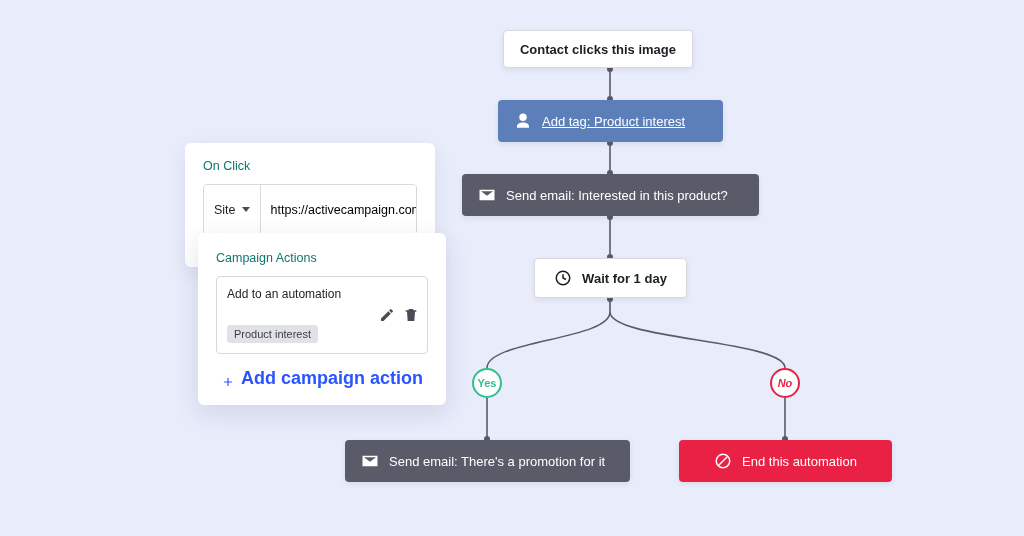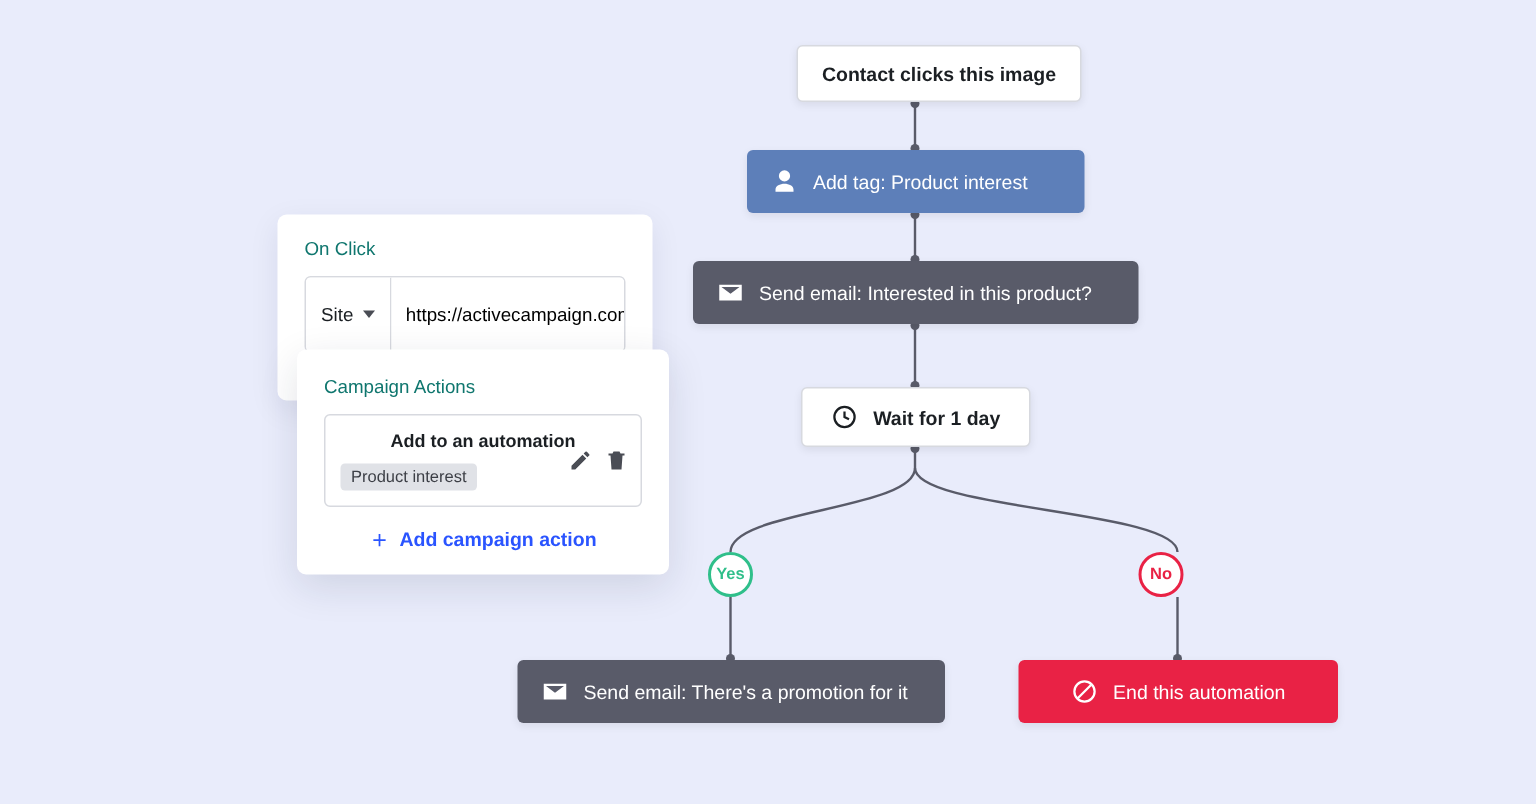--- a/index.html
+++ b/index.html
@@ -71,23 +71,22 @@
   }
   .action-box {
     border: 1px solid #d7d9df;
     border-radius: 4px;
     padding: 10px 10px 10px 10px;
     margin-bottom: 14px;
     position: relative;
   }
   .action-title {
     font-size: 12px;
-    font-weight: 700;
-    margin-bottom: 7px;
-    text-align: center;
+    font-weight: 400;
+    margin-bottom: 23px;
   }
   .tag-chip {
     display: inline-block;
     background: #e0e2e7;
     border-radius: 3px;
     font-size: 11px;
     padding: 3px 7px;
     color: #3c3f46;
   }
   .action-icons {
@@ -98,21 +97,21 @@
     display: flex;
     gap: 8px;
   }
   .icon-btn {
     width: 16px; height: 16px;
     cursor: pointer;
     color: #4a4d55;
   }
   .add-action-link {
     color: #2a54ff;
-    font-size: 13px;
+    font-size: 18px;
     font-weight: 600;
     cursor: pointer;
     display: flex;
     align-items: flex-end;
     gap: 6px;
     justify-content: center;
   }
 
   
   .flow {
@@ -135,20 +134,21 @@
     z-index: 2;
   }
   .node-white {
     background: #fff;
     border: 1px solid #d7d9df;
     color: #1b1f23;
   }
   .node-blue {
     background: #5d7fb9;
     color: #fff;
+    text-decoration: underline;
   }
   .node-dark {
     background: #595b69;
     color: #fff;
   }
   .node-red {
     background: #e92245;
     color: #fff;
   }
   .node .nicon {
@@ -245,21 +245,21 @@
   <span class="dot" style="left:232px; top:66px"></span>
   <span class="dot" style="left:232px; top:96px"></span>
   <span class="dot" style="left:232px; top:140px"></span>
   <span class="dot" style="left:232px; top:170px"></span>
   <span class="dot" style="left:232px; top:214px"></span>
   <span class="dot" style="left:232px; top:254px"></span>
   <span class="dot" style="left:232px; top:296px"></span>
   <span class="dot" style="left:109px; top:436px"></span>
   <span class="dot" style="left:407px; top:436px"></span>
 
-  <div class="node node-white" style="left:156px; top:30px; width:190px; height:38px; font-weight:600;">
+  <div class="node node-white" style="left:128px; top:30px; width:190px; height:38px; font-weight:600;">
     <span>Contact clicks this image</span>
   </div>
 
   <div class="node node-blue" style="left:123px; top:100px; width:225px; height:42px; padding-left:16px; justify-content:flex-start;">
     <span class="nicon">
       <svg viewBox="0 0 24 24" width="18" height="18" fill="#fff">
           <path d="M12 12a5 5 0 1 0-5-5 5 5 0 0 0 5 5zm0 2c-4 0-8 2-8 5v2h16v-2c0-3-4-5-8-5z"></path>
         </svg>
     </span>
     <span>Add tag: Product interest</span>
@@ -280,21 +280,21 @@
           <circle cx="12" cy="12" r="9"></circle>
           <path d="M12 7v5l4 2"></path>
         </svg>
     </span>
     <span>Wait for 1 day</span>
   </div>
 
   <span class="badge badge-yes" style="left:97px; top:368px;">
     <span>Yes</span>
   </span>
-  <span class="badge badge-no" style="left:384px; top:368px;">
+  <span class="badge badge-no" style="left:395px; top:368px;font-style:italic;">
     <span>No</span>
   </span>
 
   <div class="node node-red" style="left:304px; top:440px; width:213px; height:42px;">
     <span class="nicon">
       <svg viewBox="0 0 24 24" width="18" height="18" fill="none" stroke="#fff" stroke-width="2">
           <circle cx="12" cy="12" r="9"></circle>
           <line x1="6" y1="18" x2="18" y2="6"></line>
         </svg>
     </span>

